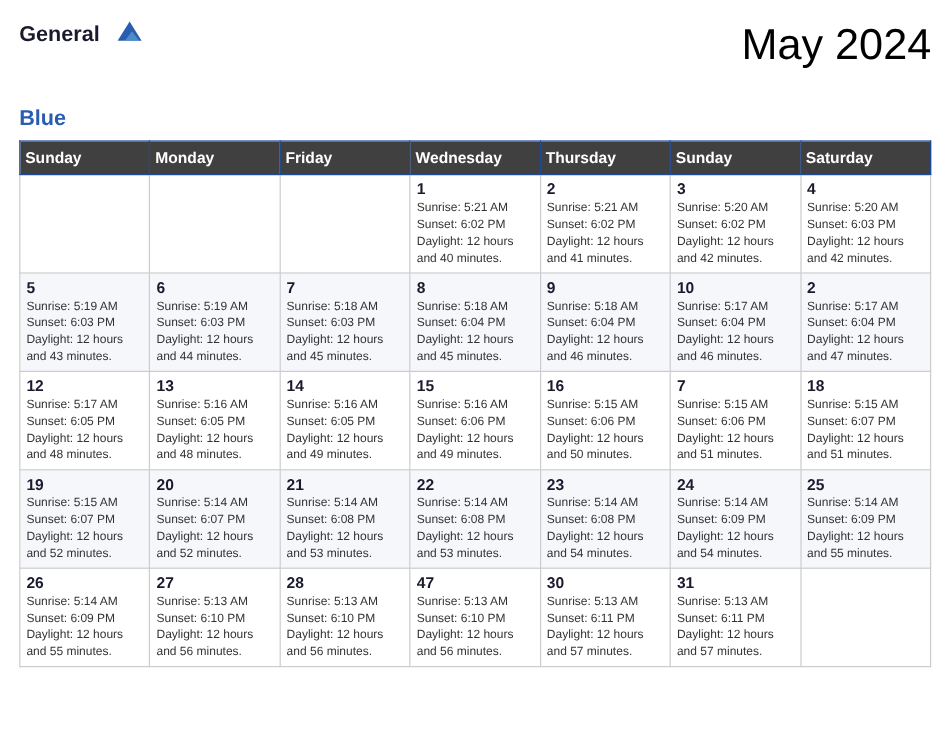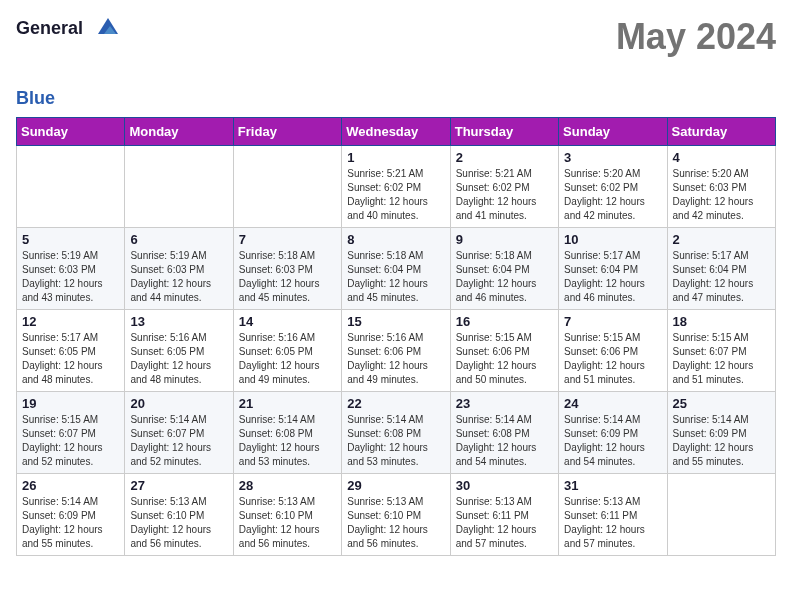--- a/index.html
+++ b/index.html
@@ -40,35 +40,35 @@
     .logo-icon {
       width: 24px;
       height: 24px;
       margin-left: 2px;
     }
     .title-section {
       text-align: right;
     }
     .month-title {
       font-size: 36px;
-      font-weight: bold;
-      color: #737373;
+      font-weight: normal;
+      color: #000000;
     }
     .location-title {
       font-size: 16px;
       color: #333;
       font-weight: 500;
     }
     .calendar {
       width: 100%;
       border-collapse: collapse;
       font-size: 11px;
     }
     .calendar th {
-      background-color: #a21caf;
+      background-color: #404040;
       color: white;
       padding: 6px 4px;
       text-align: left;
       font-size: 13px;
       font-weight: 600;
       border: 1px solid #1e4a9a;
     }
     .calendar td {
       border: 1px solid #ccc;
       padding: 4px 5px;
@@ -248,21 +248,21 @@
         </td>
         <td>
           <div class="day-number">27</div>
           <div class="day-info">Sunrise: 5:13 AM<br>Sunset: 6:10 PM<br>Daylight: 12 hours<br>and 56 minutes.</div>
         </td>
         <td>
           <div class="day-number">28</div>
           <div class="day-info">Sunrise: 5:13 AM<br>Sunset: 6:10 PM<br>Daylight: 12 hours<br>and 56 minutes.</div>
         </td>
         <td>
-          <div class="day-number">29</div>
+          <div class="day-number">47</div>
           <div class="day-info">Sunrise: 5:13 AM<br>Sunset: 6:10 PM<br>Daylight: 12 hours<br>and 56 minutes.</div>
         </td>
         <td>
           <div class="day-number">30</div>
           <div class="day-info">Sunrise: 5:13 AM<br>Sunset: 6:11 PM<br>Daylight: 12 hours<br>and 57 minutes.</div>
         </td>
         <td>
           <div class="day-number">31</div>
           <div class="day-info">Sunrise: 5:13 AM<br>Sunset: 6:11 PM<br>Daylight: 12 hours<br>and 57 minutes.</div>
         </td>

